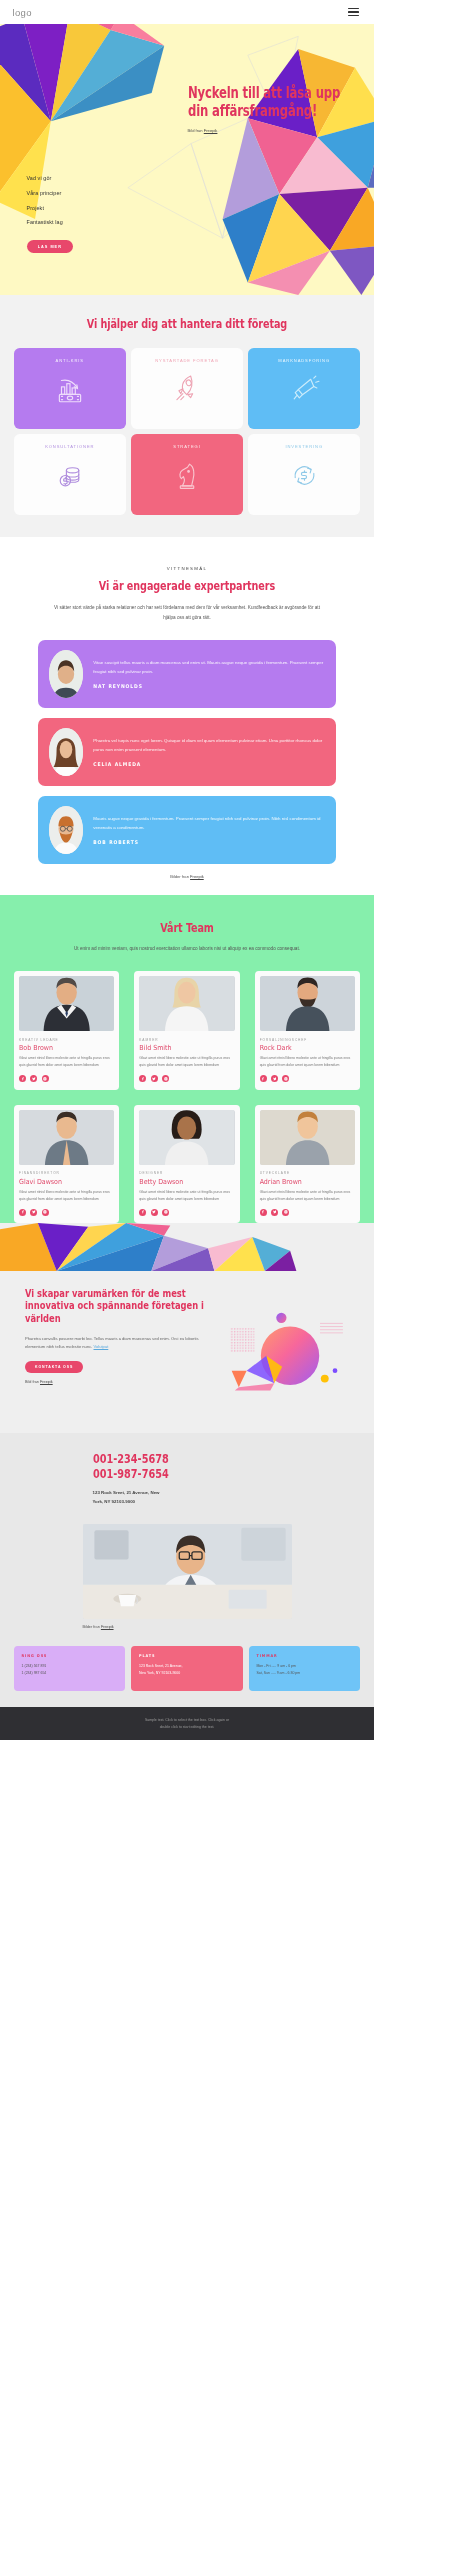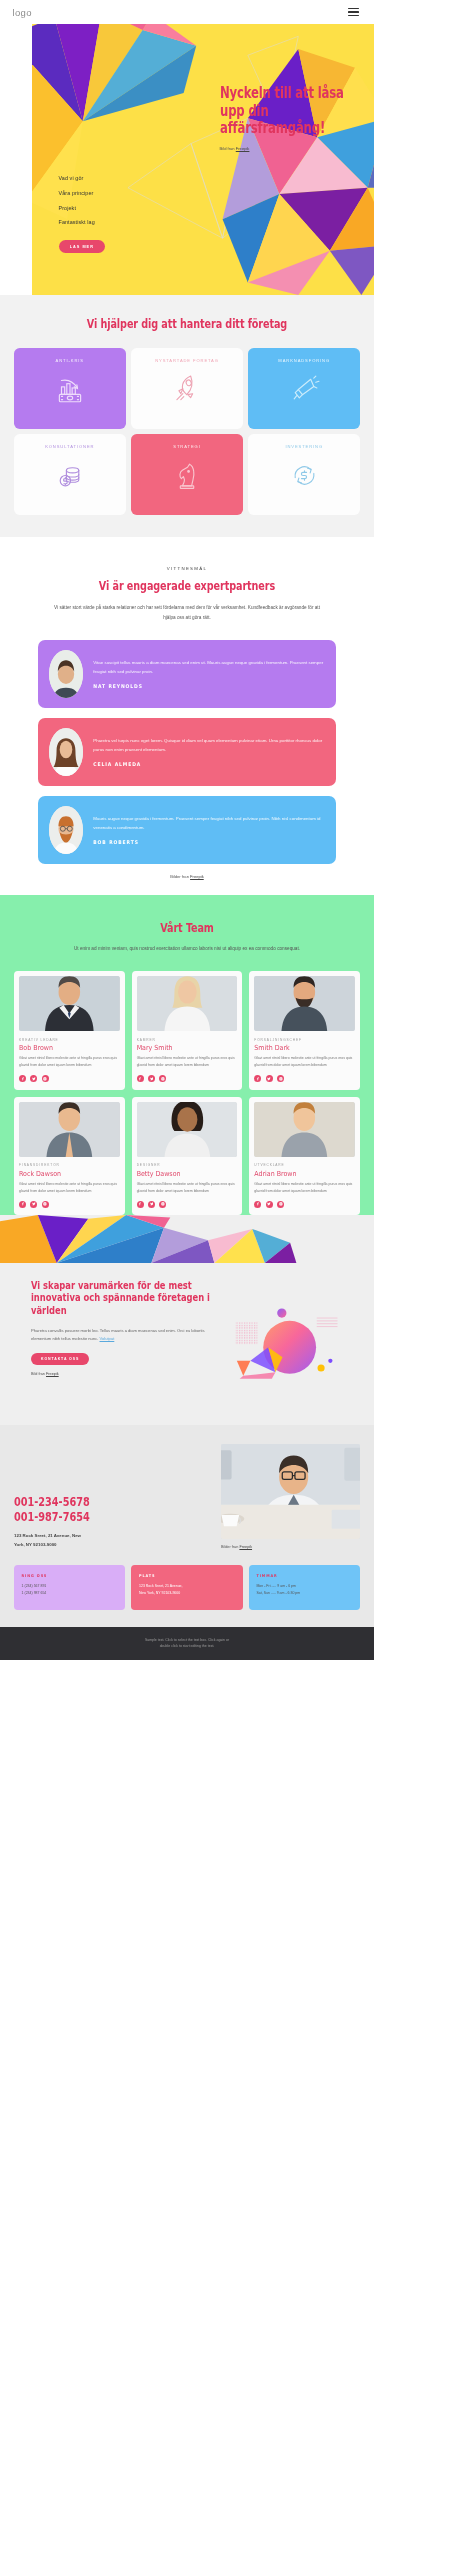--- a/index.html
+++ b/index.html
@@ -24,23 +24,22 @@
     z-index: 40;
   }
   .logo { font-size: 9.5px; color: #8d8d8d; font-weight: 400; letter-spacing: 0.3px; }
   .burger { display: flex; flex-direction: column; gap: 1.9px; cursor: pointer; padding: 2.5px; }
   .burger span { display: block; width: 10.7px; height: 1.6px; background: #333; border-radius: 0.6px; }
 
   
   .hero {
     position: relative;
     height: 271px;
-    background: #fde047;
+    background: #fef9c3;
     overflow: hidden;
-    margin-left: 32px;
   }
   .poly-left { position: absolute; left: -25px; top: -12.6px; width: 202px; height: 208px; }
   .poly-right { position: absolute; right: -19px; top: 6.3px; width: 303px; height: 265px; }
   .hero-inner { position: relative; z-index: 10; display: flex; height: 100%; }
   .hero-left { width: 170px; padding: 151px 0 0 26.5px; }
   .hero-nav { list-style: none; }
   .hero-nav li { font-size: 5.4px; color: #333; margin-bottom: 8.8px; letter-spacing: 0.1px; cursor: pointer; }
   .hero-btn {
     display: inline-block;
     margin-top: 6.3px;
@@ -166,21 +165,21 @@
     text-align: center;
     font-size: 4.7px;
     line-height: 2.1;
     color: #555;
     max-width: 252px;
     margin: 8.8px auto 0;
   }
   .team-grid {
     display: grid;
     grid-template-columns: repeat(3, 1fr);
-    gap: 7px;
+    gap: 15px;
     padding: 0 14px;
     margin-top: 17.6px;
   }
   .team-card { background: #fbfbfb; border-radius: 3.8px; padding: 5px 5px 7.6px; }
   .team-photo {
     width: 100%; height: 55px;
     border-radius: 2.5px;
     background: #d5d9dd;
     overflow: hidden;
     position: relative;
@@ -194,42 +193,42 @@
   .socials { display: flex; gap: 4.4px; margin-top: 6.3px; }
   .soc {
     width: 7px; height: 7px; border-radius: 50%;
     background: #e8476b; color: #fff;
     display: flex; align-items: center; justify-content: center;
     font-size: 3.8px; cursor: pointer;
   }
   .soc svg { width: 3.8px; height: 3.8px; fill: #fff; }
 
   
-  .brand-sec { background: #efefef; position: relative; padding: 0 16px 19px; }
+  .brand-sec { background: #efefef; position: relative; padding: 0 10px 19px; }
   .poly-band { height: 48px; position: relative; overflow: hidden; background: #efefef; }
   .brand-inner { display: flex; padding: 16.4px 15px 0; gap: 8.8px; align-items: flex-start; }
   .brand-left { width: 189px; }
   .brand-title {
     font-family: "DejaVu Sans Condensed", "Liberation Sans Narrow", "Liberation Sans", sans-serif;
     font-weight: 700; font-size: 10.7px; line-height: 1.2; color: #e0355e;
     transform: scaleX(0.87); transform-origin: left center; width: 115%;
   }
   .brand-p { font-size: 4.1px; line-height: 2.05; color: #666; margin-top: 8.8px; }
   .brand-p a { color: #5aa9dd; text-decoration: underline; }
   .brand-btn {
     display: inline-block; margin-top: 8.8px;
     background: #e8476b; color: #fff; font-size: 3.5px;
     letter-spacing: 0.9px; padding: 4.4px 10px; border: none;
     border-radius: 8.2px; cursor: pointer; font-weight: 600;
   }
   .brand-right { flex: 1; position: relative; height: 126px; }
 
   
   .contact { background: #e8e8e8; padding: 19px 14px 16.4px; }
-  .contact-inner { display: flex; gap: 18px; align-items: flex-end; }
+  .contact-inner { display: flex; gap: 18px; align-items: center; flex-direction: column; }
   .contact-left { width: 189px; }
   .phone {
     font-family: "DejaVu Sans Condensed", "Liberation Sans Narrow", "Liberation Sans", sans-serif;
     font-weight: 700; font-size: 12px; color: #e0355e; line-height: 1.25;
     transform: scaleX(0.9); transform-origin: left center;
   }
   .addr { font-size: 4.4px; line-height: 1.9; color: #444; margin-top: 7.6px; font-weight: 700; }
   .contact-right { flex: 1; }
   .contact-photo { width: 100%; height: 95px; border-radius: 1.9px; background: #cfd6dc; overflow: hidden; position: relative; }
   .credit-l { font-size: 3.8px; color: #555; margin-top: 6.3px; }
@@ -515,21 +514,21 @@
         <div class="team-photo">
           <svg viewBox="0 0 140 88" width="100%" height="55" preserveAspectRatio="xMidYMid slice">
             <rect width="140" height="88" fill="#d8dde1"></rect>
             <ellipse cx="70" cy="28" rx="15" ry="18" fill="#efc7a3"></ellipse>
             <path d="M52 30 c0 -18 8 -24 18 -24 s18 6 18 24 c0 10 1 16 3 20 h-42 c2 -4 3 -10 3 -20z" fill="#e8d4a8"></path>
             <ellipse cx="70" cy="28" rx="13" ry="16" fill="#efc7a3"></ellipse>
             <path d="M70 48 c-22 0 -32 16 -32 40 h64 c0 -24 -10 -40 -32 -40z" fill="#f5f5f5"></path>
           </svg>
         </div>
         <div class="team-role">KAMRER</div>
-        <div class="team-name">Mary Smith</div>
+        <div class="team-name">Bild Smith</div>
         <div class="team-bio">Glavi amet ritnisl libero molestie ante ut fringilla purus eros quis glavrid from dolor amet iquam lorem bibendum</div>
         <div class="socials">
           <div class="soc">
               <svg viewBox="0 0 24 24">
                 <path d="M13 22v-8h3l1-4h-4V8c0-1 .3-2 2-2h2V2.2C16.7 2.1 15.6 2 14.4 2 11.7 2 9.8 3.7 9.8 6.7V10H6v4h3.8v8z"></path>
               </svg>
             </div>
           <div class="soc">
               <svg viewBox="0 0 24 24">
                 <path d="M23 4.9c-.8.4-1.7.7-2.6.8 1-.6 1.7-1.5 2-2.6-.9.5-1.9.9-3 1.1A4.5 4.5 0 0 0 11.7 8c-3.8-.2-7.1-2-9.3-4.8-.4.7-.6 1.5-.6 2.3 0 1.6.8 3 2 3.8-.7 0-1.4-.2-2-.6 0 2.2 1.6 4 3.6 4.4-.4.1-.8.2-1.2.2-.3 0-.6 0-.8-.1.6 1.8 2.2 3.1 4.2 3.1a9 9 0 0 1-5.6 1.9H1a12.7 12.7 0 0 0 19.6-11.3c.9-.6 1.7-1.4 2.4-2.3z"></path>
@@ -547,21 +546,21 @@
         <div class="team-photo">
           <svg viewBox="0 0 140 88" width="100%" height="55" preserveAspectRatio="xMidYMid slice">
             <rect width="140" height="88" fill="#cdd4da"></rect>
             <ellipse cx="70" cy="28" rx="15" ry="18" fill="#e3a97f"></ellipse>
             <path d="M55 22 c0 -12 6 -16 15 -16 s15 4 15 16 c-4 -6 -10 -8 -15 -8 s-11 2 -15 8z" fill="#2f2622"></path>
             <path d="M58 36 c2 10 6 14 12 14 s10 -4 12 -14 c-5 3 -19 3 -24 0z" fill="#3a2d26"></path>
             <path d="M70 48 c-22 0 -32 16 -32 40 h64 c0 -24 -10 -40 -32 -40z" fill="#46515c"></path>
           </svg>
         </div>
         <div class="team-role">FÖRSÄLJNINGSCHEF</div>
-        <div class="team-name">Smith Dark</div>
+        <div class="team-name">Rock Dark</div>
         <div class="team-bio">Glavi amet ritnisl libero molestie ante ut fringilla purus eros quis glavrid from dolor amet iquam lorem bibendum</div>
         <div class="socials">
           <div class="soc">
               <svg viewBox="0 0 24 24">
                 <path d="M13 22v-8h3l1-4h-4V8c0-1 .3-2 2-2h2V2.2C16.7 2.1 15.6 2 14.4 2 11.7 2 9.8 3.7 9.8 6.7V10H6v4h3.8v8z"></path>
               </svg>
             </div>
           <div class="soc">
               <svg viewBox="0 0 24 24">
                 <path d="M23 4.9c-.8.4-1.7.7-2.6.8 1-.6 1.7-1.5 2-2.6-.9.5-1.9.9-3 1.1A4.5 4.5 0 0 0 11.7 8c-3.8-.2-7.1-2-9.3-4.8-.4.7-.6 1.5-.6 2.3 0 1.6.8 3 2 3.8-.7 0-1.4-.2-2-.6 0 2.2 1.6 4 3.6 4.4-.4.1-.8.2-1.2.2-.3 0-.6 0-.8-.1.6 1.8 2.2 3.1 4.2 3.1a9 9 0 0 1-5.6 1.9H1a12.7 12.7 0 0 0 19.6-11.3c.9-.6 1.7-1.4 2.4-2.3z"></path>
@@ -579,21 +578,21 @@
         <div class="team-photo">
           <svg viewBox="0 0 140 88" width="100%" height="55" preserveAspectRatio="xMidYMid slice">
             <rect width="140" height="88" fill="#d6dade"></rect>
             <ellipse cx="70" cy="28" rx="15" ry="18" fill="#e9b98f"></ellipse>
             <path d="M55 22 c0 -12 6 -16 15 -16 s15 4 15 16 c-4 -6 -10 -8 -15 -8 s-11 2 -15 8z" fill="#3b2e26"></path>
             <path d="M70 48 c-22 0 -32 16 -32 40 h64 c0 -24 -10 -40 -32 -40z" fill="#6d7a86"></path>
             <path d="M70 48 l-6 40 h12z" fill="#e9b98f"></path>
           </svg>
         </div>
         <div class="team-role">FINANSDIREKTÖR</div>
-        <div class="team-name">Rock Dawson</div>
+        <div class="team-name">Glavi Dawson</div>
         <div class="team-bio">Glavi amet ritnisl libero molestie ante ut fringilla purus eros quis glavrid from dolor amet iquam lorem bibendum</div>
         <div class="socials">
           <div class="soc">
               <svg viewBox="0 0 24 24">
                 <path d="M13 22v-8h3l1-4h-4V8c0-1 .3-2 2-2h2V2.2C16.7 2.1 15.6 2 14.4 2 11.7 2 9.8 3.7 9.8 6.7V10H6v4h3.8v8z"></path>
               </svg>
             </div>
           <div class="soc">
               <svg viewBox="0 0 24 24">
                 <path d="M23 4.9c-.8.4-1.7.7-2.6.8 1-.6 1.7-1.5 2-2.6-.9.5-1.9.9-3 1.1A4.5 4.5 0 0 0 11.7 8c-3.8-.2-7.1-2-9.3-4.8-.4.7-.6 1.5-.6 2.3 0 1.6.8 3 2 3.8-.7 0-1.4-.2-2-.6 0 2.2 1.6 4 3.6 4.4-.4.1-.8.2-1.2.2-.3 0-.6 0-.8-.1.6 1.8 2.2 3.1 4.2 3.1a9 9 0 0 1-5.6 1.9H1a12.7 12.7 0 0 0 19.6-11.3c.9-.6 1.7-1.4 2.4-2.3z"></path>

